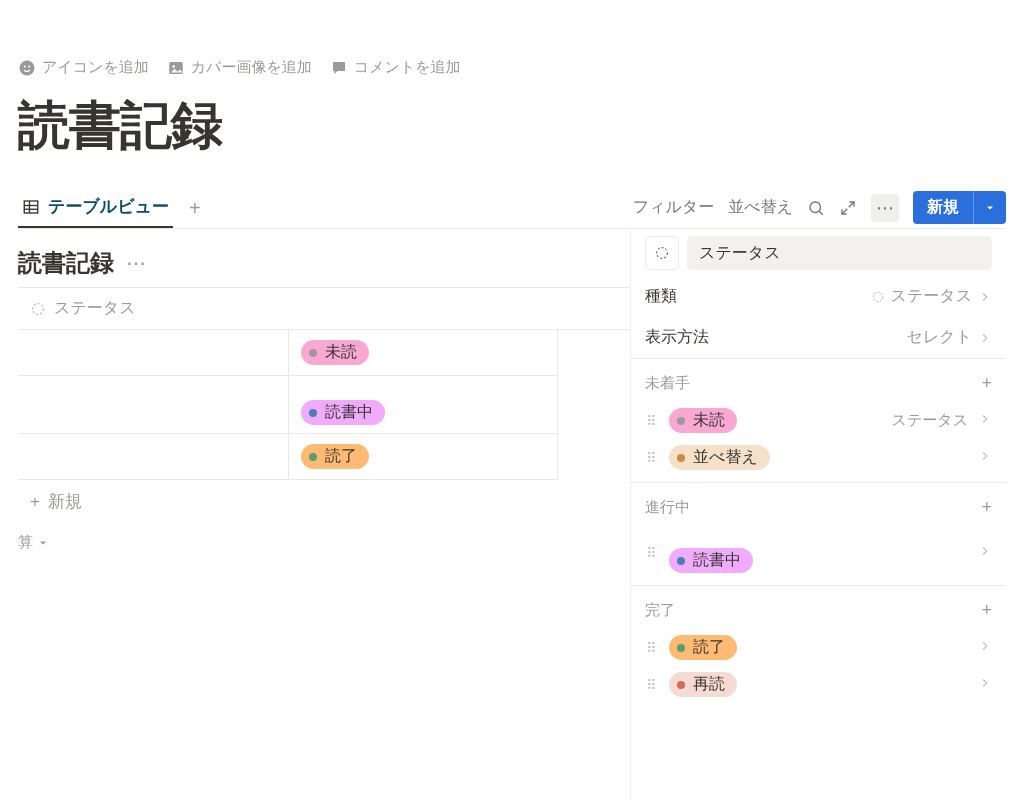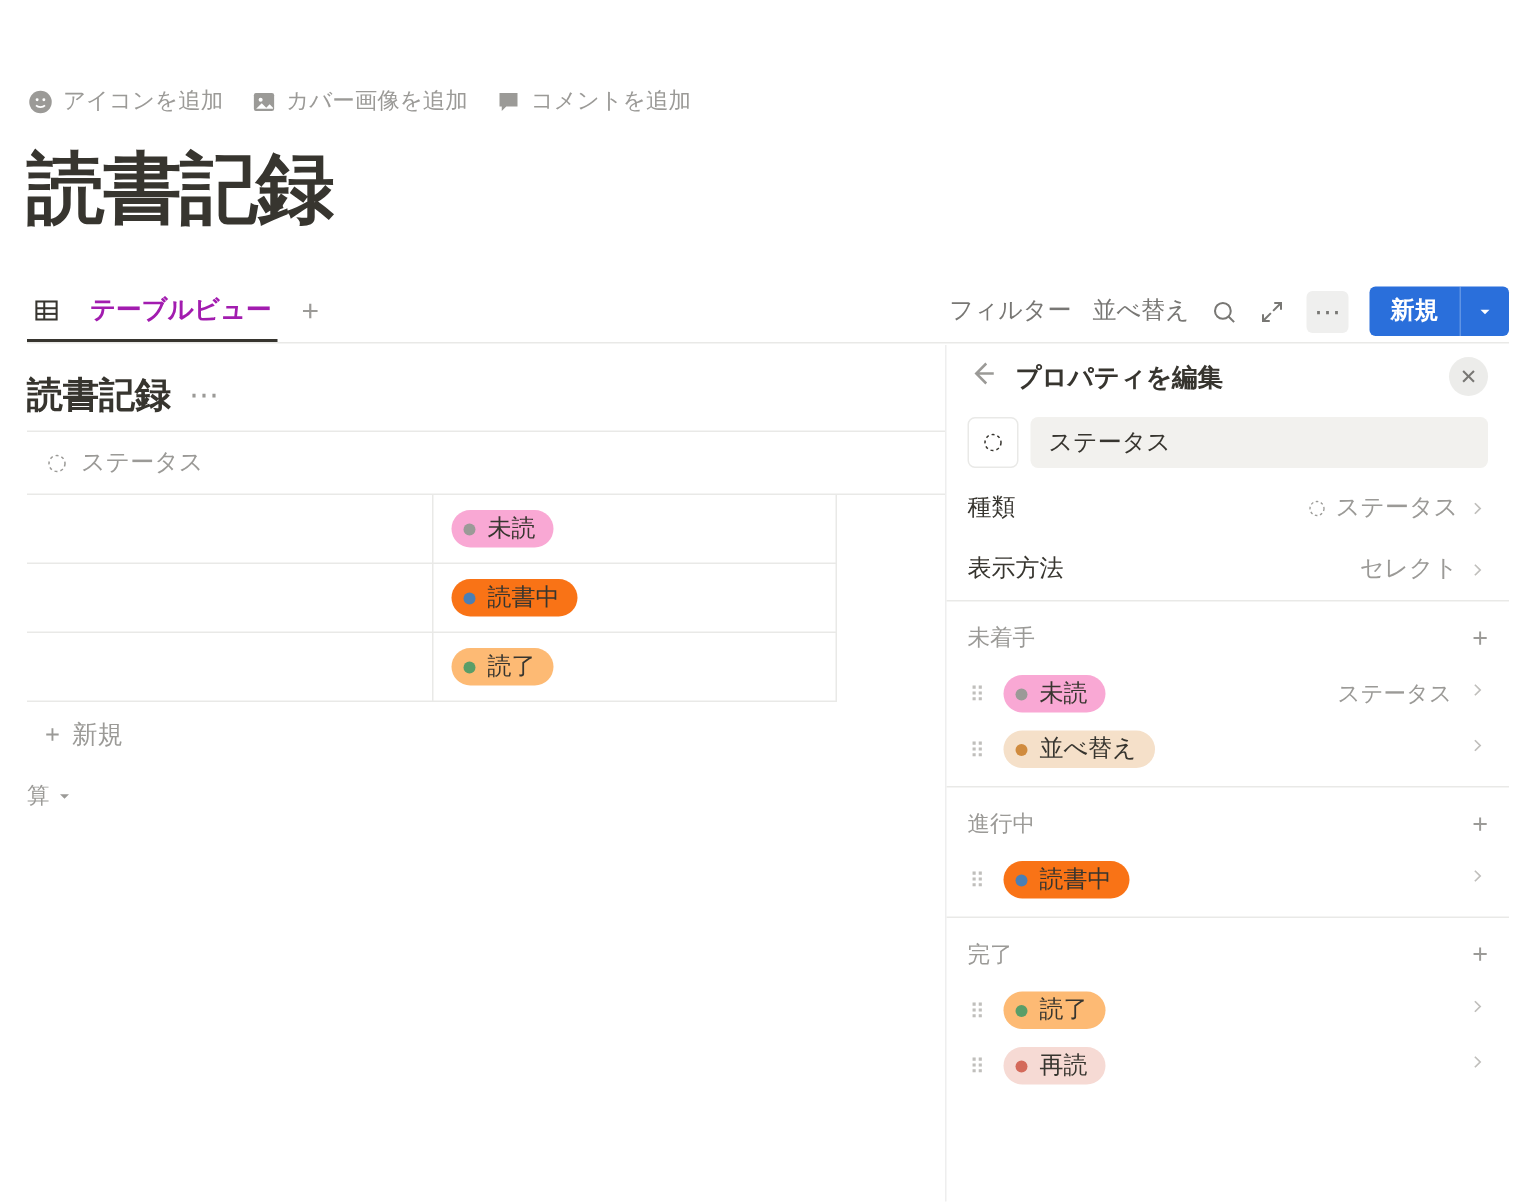--- a/index.html
+++ b/index.html
@@ -46,24 +46,24 @@
   }
   .viewbar-left {
     display: flex;
     align-items: center;
     gap: 10px;
     height: 100%;
   }
   .view-tab {
     display: flex;
     align-items: center;
-    gap: 20px;
+    gap: 8px;
     font-size: 17px;
     font-weight: 600;
-    color: #a21caf;
+    color: #0c4a6e;
     height: 100%;
     border-bottom: 2px solid #37352f;
     padding: 0 4px;
   }
   .view-tab svg { width: 18px; height: 18px; stroke: #37352f; fill: none; }
   .plus-btn {
     color: #9b9a97;
     font-size: 20px;
     line-height: 1;
     padding: 2px 6px;
@@ -158,21 +158,21 @@
     padding: 2px 12px 2px 8px;
     border-radius: 14px;
     font-size: 16px;
   }
   .dot {
     width: 8px; height: 8px; border-radius: 50%;
     display: inline-block;
   }
   .pill-gray { background: #f9a8d4; }
   .pill-gray .dot { background: #9b9a97; }
-  .pill-blue { background: #f97316; }
+  .pill-blue { background: #f0abfc; margin-top: 16px; }
   .pill-blue .dot { background: #4a7fb5; }
   .pill-green { background: #fdba74; }
   .pill-green .dot { background: #5a9e68; }
   .pill-orange { background: #f5e0c9; }
   .pill-orange .dot { background: #d08b3e; }
   .pill-red { background: #f6dad4; }
   .pill-red .dot { background: #d46a5a; }
 
   .new-row {
     display: flex;
@@ -416,31 +416,20 @@
   </div>
   <div class="calc">
     <span>算</span>
     <svg viewBox="0 0 24 24">
         <path d="M6 9l6 6 6-6z"></path>
       </svg>
   </div>
 </div>
 
 <div class="panel">
-  <div class="panel-head">
-    <div class="back-btn">
-      <svg viewBox="0 0 24 24">
-          <path d="M15 4l-8 8 8 8M7 12h14"></path>
-        </svg>
-    </div>
-    <div class="panel-title">プロパティを編集</div>
-    <div class="close-btn">
-      <span>✕</span>
-    </div>
-  </div>
 
   <div class="name-row">
     <div class="icon-box">
       <svg class="status-icon-svg" viewBox="0 0 24 24">
           <circle cx="12" cy="12" r="8" stroke="#37352f" stroke-width="1.5" stroke-dasharray="3 3"></circle>
           <circle cx="12" cy="12" r="3" fill="#37352f"></circle>
         </svg>
     </div>
     <input class="name-input" value="ステータス" style="">
   </div>

